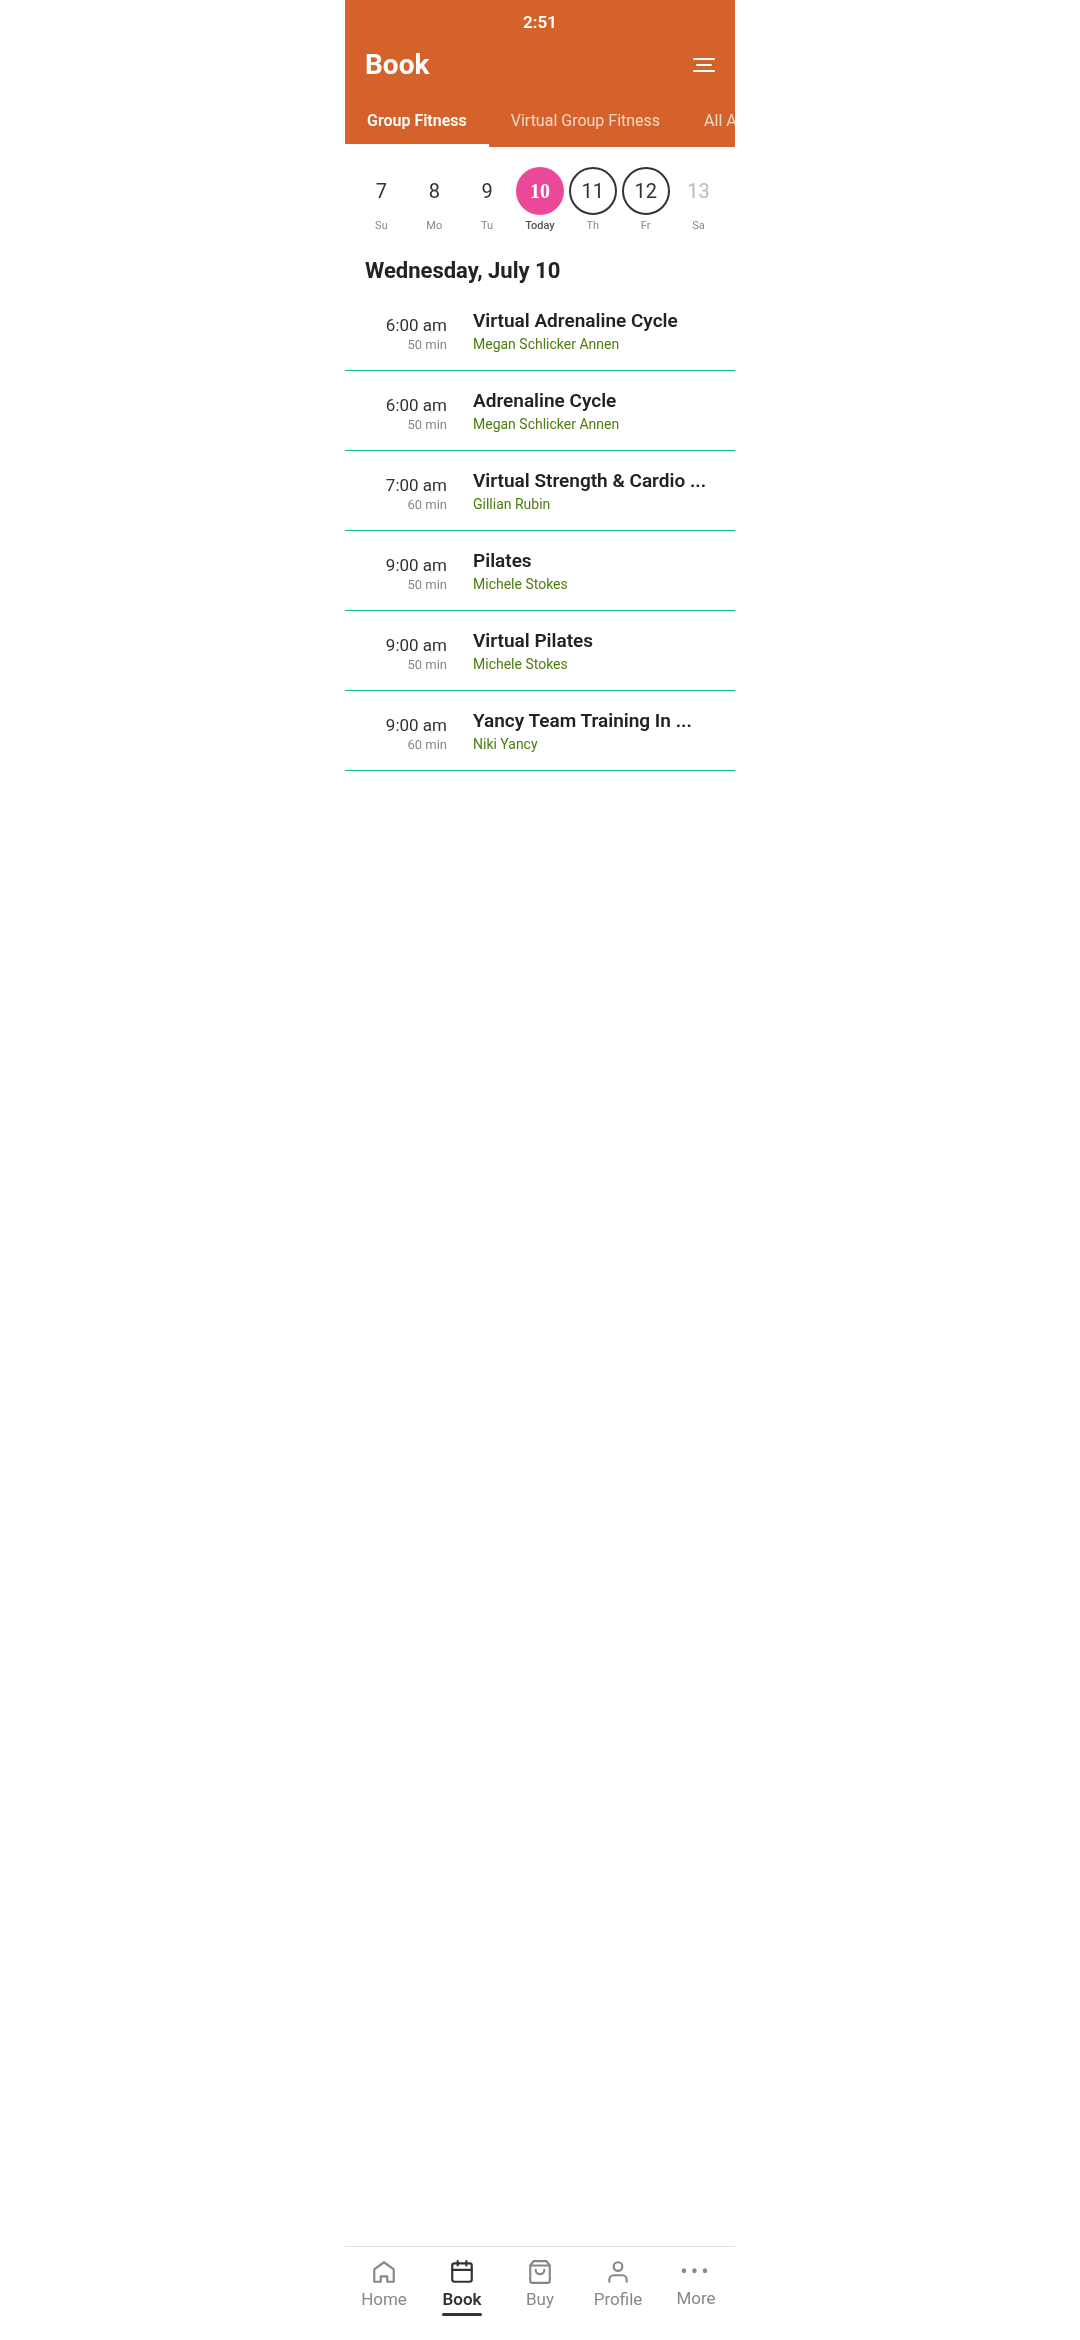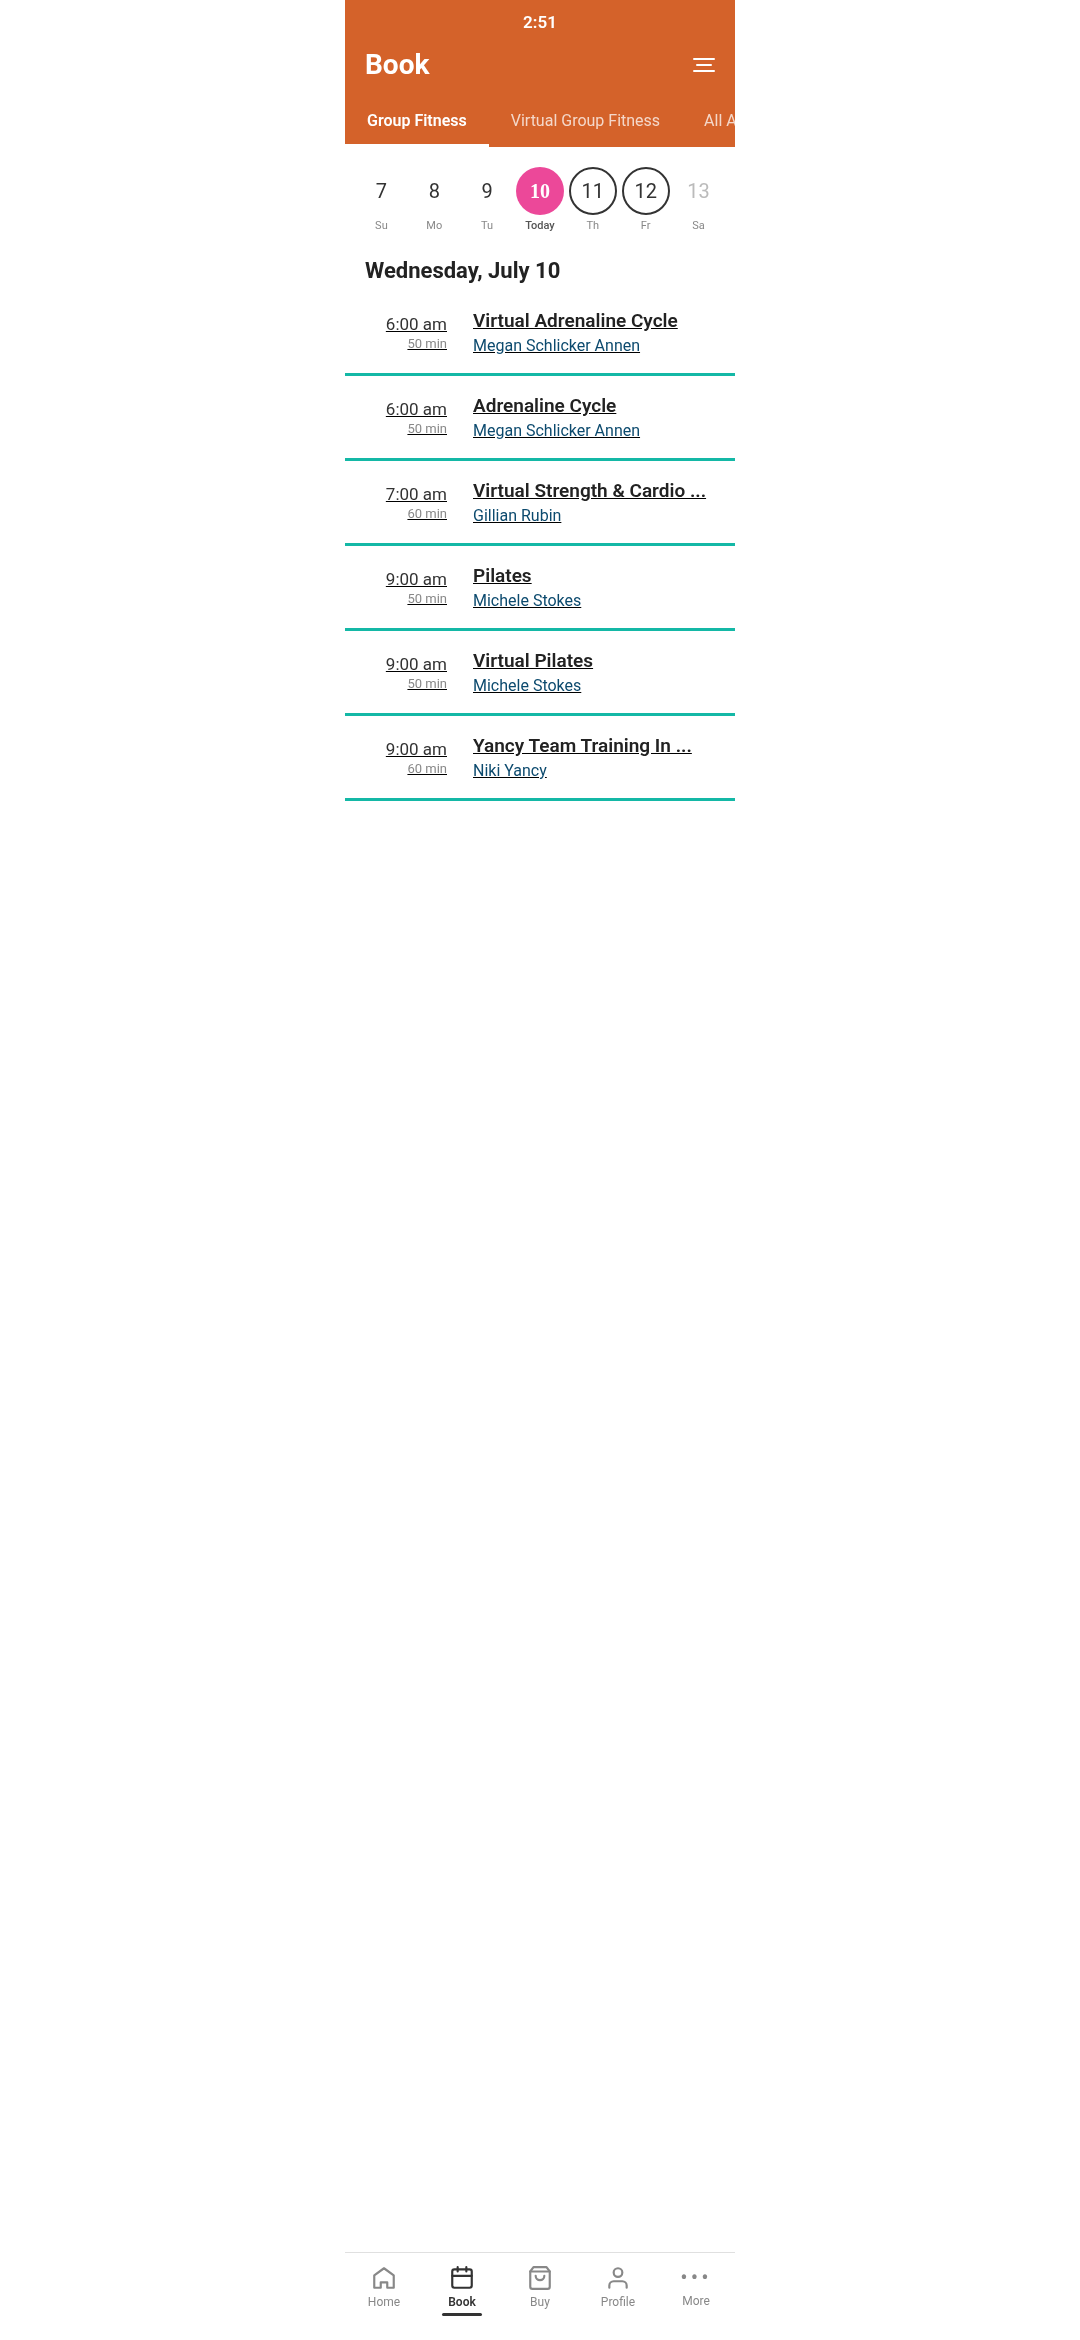--- a/index.html
+++ b/index.html
@@ -131,25 +131,24 @@
       color: #222;
     }
 
     
     .class-list {
       padding: 0;
     }
 
     .class-item {
       display: flex;
-      align-items: center;
+      align-items: flex-end;
       padding: 18px 20px;
-      border-bottom: 3px solid #14b8a6;
+      border-bottom: 1px solid #14b8a6;
       cursor: pointer;
-      text-decoration: underline;
     }
 
     .class-time {
       min-width: 90px;
       text-align: right;
       margin-right: 18px;
       padding-right: 8px;
     }
 
     .class-time-main {
@@ -169,22 +168,22 @@
     }
 
     .class-name {
       font-size: 19px;
       font-weight: 600;
       color: #222;
       margin-bottom: 4px;
     }
 
     .class-instructor {
-      font-size: 16px;
-      color: #0c4a6e;
+      font-size: 14px;
+      color: #4d7c0f;
     }
 
     
     .bottom-nav {
       position: fixed;
       bottom: 0;
       left: 50%;
       transform: translateX(-50%);
       width: 390px;
       background: #fff;
@@ -197,21 +196,21 @@
     .nav-item {
       display: flex;
       flex-direction: column;
       align-items: center;
       cursor: pointer;
       min-width: 70px;
       padding: 4px 0;
     }
 
     .nav-label {
-      font-size: 12px;
+      font-size: 17px;
       color: #888;
     }
 
     .nav-item.book-active .nav-label {
       color: #333;
     }
 
     .book-underline {
       width: 40px;
       height: 3px;

